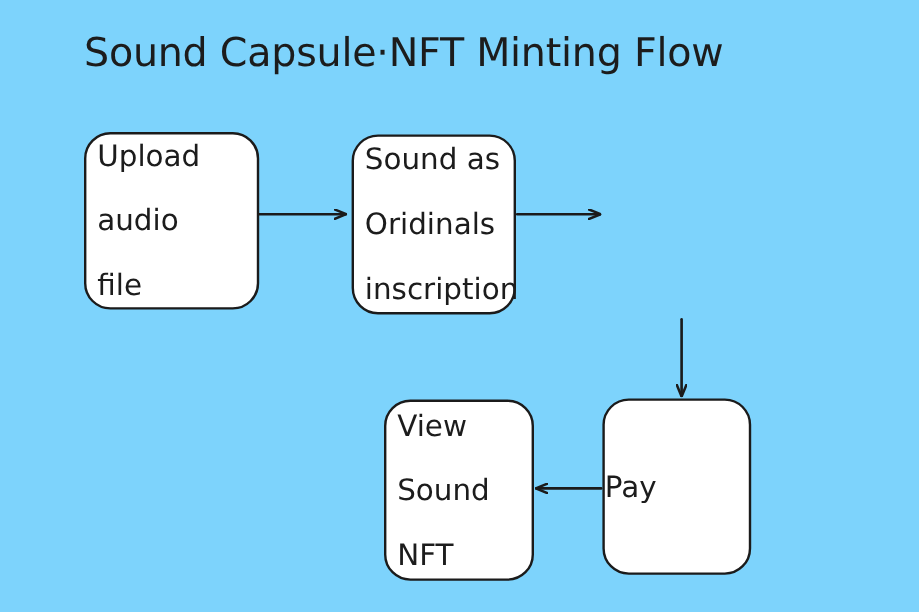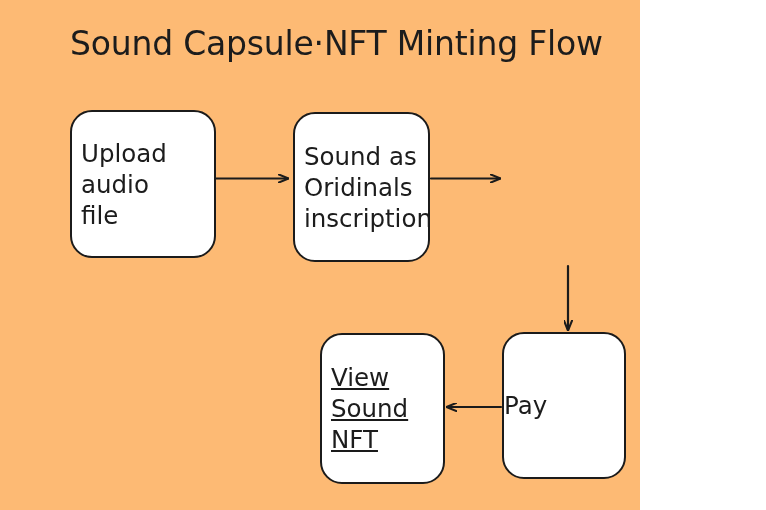--- a/index.html
+++ b/index.html
@@ -10,23 +10,23 @@
   body {
     width: 766px;
     height: 510px;
     overflow: hidden;
     font-family: "DejaVu Sans", "Liberation Sans", sans-serif;
     color: #1a1a1a;
     position: relative;
   }
   #canvas {
     position: relative;
-    width: 640px;
+    width: 766px;
     height: 510px;
-    background: #fdba74;
+    background: #7dd3fc;
   }
   .title {
     position: absolute;
     left: 70px;
     top: 22px;
     font-size: 33px;
     font-weight: 500;
     letter-spacing: -0.2px;
     color: #1c1c1c;
     white-space: nowrap;
@@ -37,37 +37,37 @@
     box-sizing: border-box;
     background: #ffffff;
     border: 2.4px solid #1b1b1b;
     border-radius: 22px;
     display: flex;
     align-items: center;
     z-index: 2;
   }
   .node .node-label {
     font-size: 24.5px;
-    line-height: 31px;
+    line-height: 54px;
     font-weight: 400;
     color: #1c1c1c;
     white-space: pre-line;
     width: 100%;
     padding: 0 0 0 9px;
     box-sizing: border-box;
   }
   .node.center .node-label {
     padding: 0;
   }
   
   #node-upload        { left: 70px;  top: 110px; width: 146px; height: 148px; }
   #node-mint          { left: 293px; top: 112px; width: 137px; height: 150px; }
   #node-connect       { left: 505px; top: 110px; width: 131px; height: 156px; }
   #node-pay           { left: 502px; top: 332px; width: 124px; height: 147px; }
-  #node-view          { left: 320px; top: 333px; width: 125px; height: 151px; text-decoration: underline; }
+  #node-view          { left: 320px; top: 333px; width: 125px; height: 151px; }
 
   .edge-layer {
     position: absolute;
     left: 0;
     top: 0;
     width: 766px;
     height: 510px;
     z-index: 1;
     pointer-events: none;
   }

